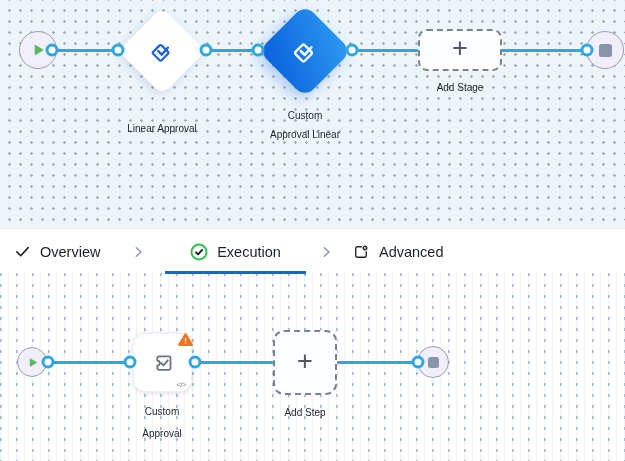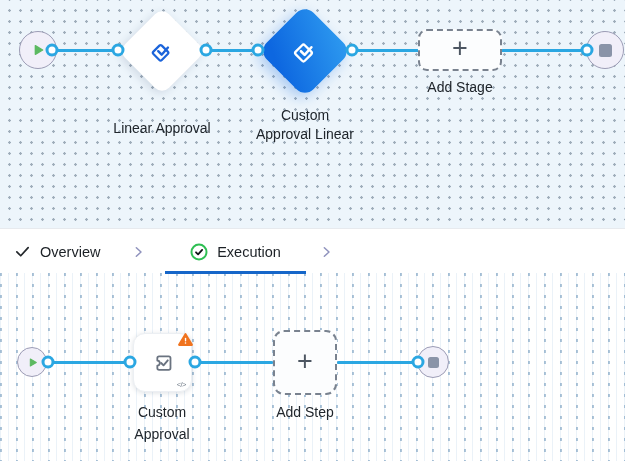--- a/index.html
+++ b/index.html
@@ -51,21 +51,21 @@
   
   .step-node { position:absolute; left:133px; top:60px; width:59px; height:59px;
     background:#fff; border:1px solid #ECEFF3; border-radius:12px;
     box-shadow:0 1px 5px rgba(45,62,90,.16); display:flex; align-items:center;
     justify-content:center; z-index:3; }
   .warn-badge { position:absolute; left:43px; top:-3px; width:17px; height:17px; z-index:7; }
   .code-badge { position:absolute; right:5px; bottom:2px; font-size:7.5px;
     color:#76808D; letter-spacing:-0.5px; }
 
   
-  .flow-label { position:absolute; font-size:14px; color:#20262C;
+  .flow-label { position:absolute; font-size:10px; color:#20262C;
     text-align:center; line-height:19px; z-index:4; }
 
   
   .tabbar { position:relative; width:625px; height:45px; background:#fff;
     border-top:1px solid #E7EAEE; z-index:8; }
   .tab { position:absolute; top:0; height:45px; display:flex; align-items:center;
     gap:9px; font-size:14.5px; color:#1C2126; cursor:pointer; }
   .tab-overview { left:14px; }
   .tab-execution { left:165px; width:141px; justify-content:center; }
   .tab-execution::after { content:""; position:absolute; left:0; right:0;
@@ -148,20 +148,28 @@
         <circle cx="12" cy="12" r="10" fill="#FFFFFF" stroke="#2EBF53" stroke-width="2.6"></circle>
         <path d="M8 12.4l2.8 2.8 5.4-6" stroke="#101418" stroke-width="2.4" fill="none" stroke-linecap="round" stroke-linejoin="round"></path>
       </svg>
       <span>Execution</span>
     </div>
 
     <svg class="sep sep2" viewBox="0 0 24 24" fill="none">
       <path d="M9.5 5.5l7 6.5-7 6.5" stroke="#8F92BD" stroke-width="2.2" stroke-linecap="round" stroke-linejoin="round"></path>
     </svg>
 
+    <div class="tab tab-advanced">
+      <svg width="18" height="18" viewBox="0 0 24 24" fill="none">
+        <path d="M13 5H7a2 2 0 0 0-2 2v10a2 2 0 0 0 2 2h10a2 2 0 0 0 2-2v-6" stroke="#23272B" stroke-width="1.8"></path>
+        <circle cx="17.3" cy="6.7" r="2" stroke="#23272B" stroke-width="1.5"></circle>
+        <path d="M17.3 3.2v1.2M17.3 9v1.2M13.8 6.7H15M19.6 6.7h1.2M14.9 4.3l.8.8M18.9 8.3l.8.8M19.7 4.3l-.8.8M15.7 8.3l-.8.8" stroke="#23272B" stroke-width="1.2" stroke-linecap="round"></path>
+      </svg>
+      <span>Advanced</span>
+    </div>
   </div>
 
   <div class="canvas canvas-bottom">
 
     <div class="edge" style="left:48px; top:87.5px; width:82px;"></div>
     <div class="edge" style="left:195px; top:87.5px; width:78px;"></div>
     <div class="edge" style="left:337px; top:87.5px; width:81px;"></div>
 
     <div class="term" style="left:17px; top:74px; width:30px; height:30px;">
       <svg width="13" height="13" viewBox="0 0 24 24">

